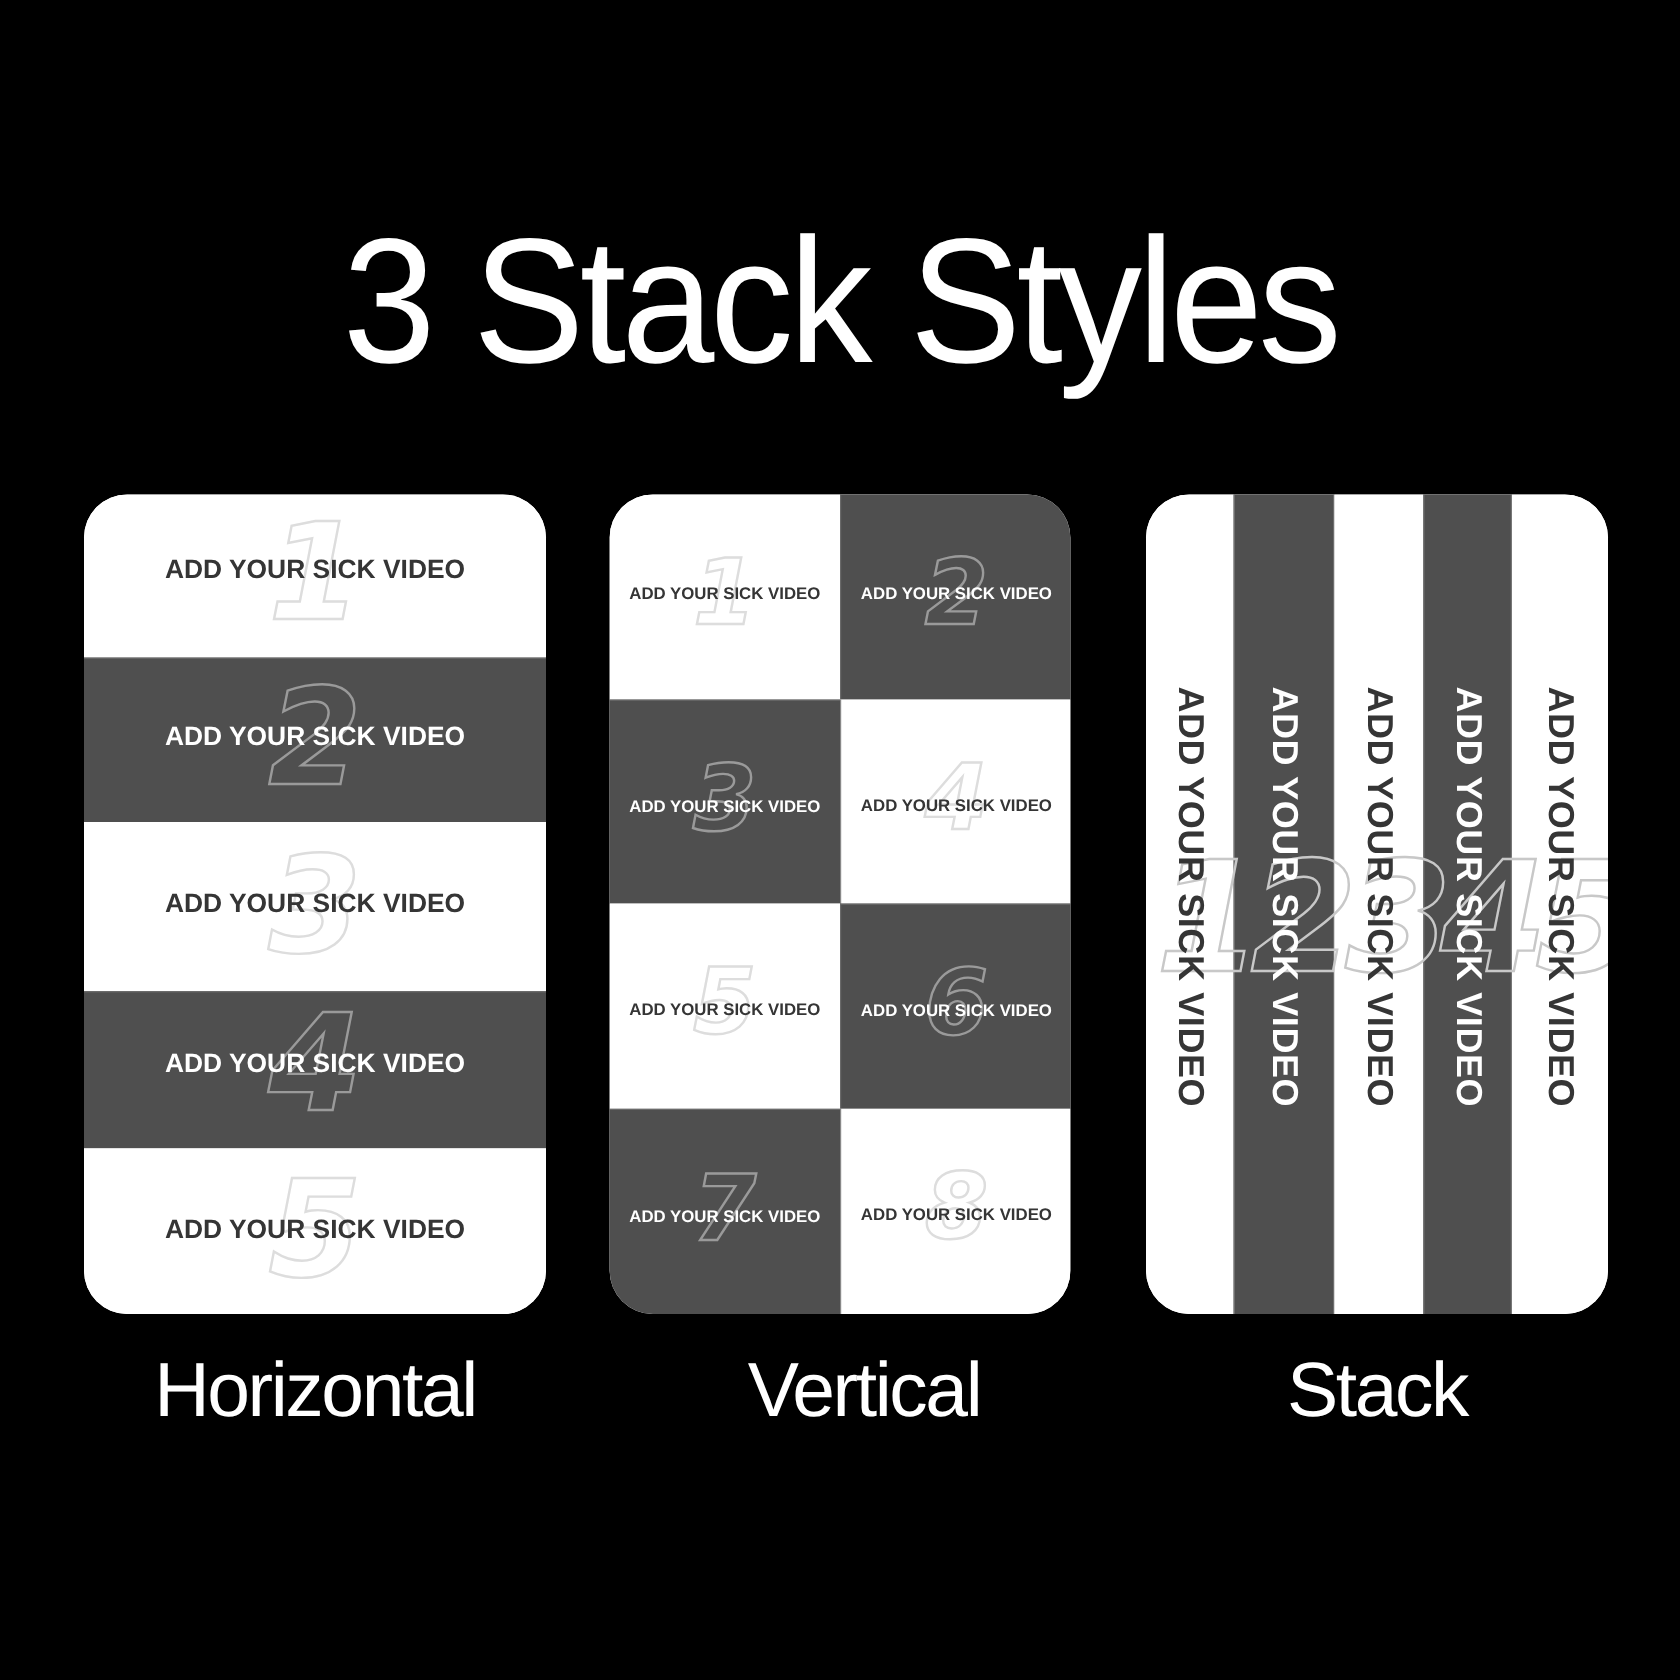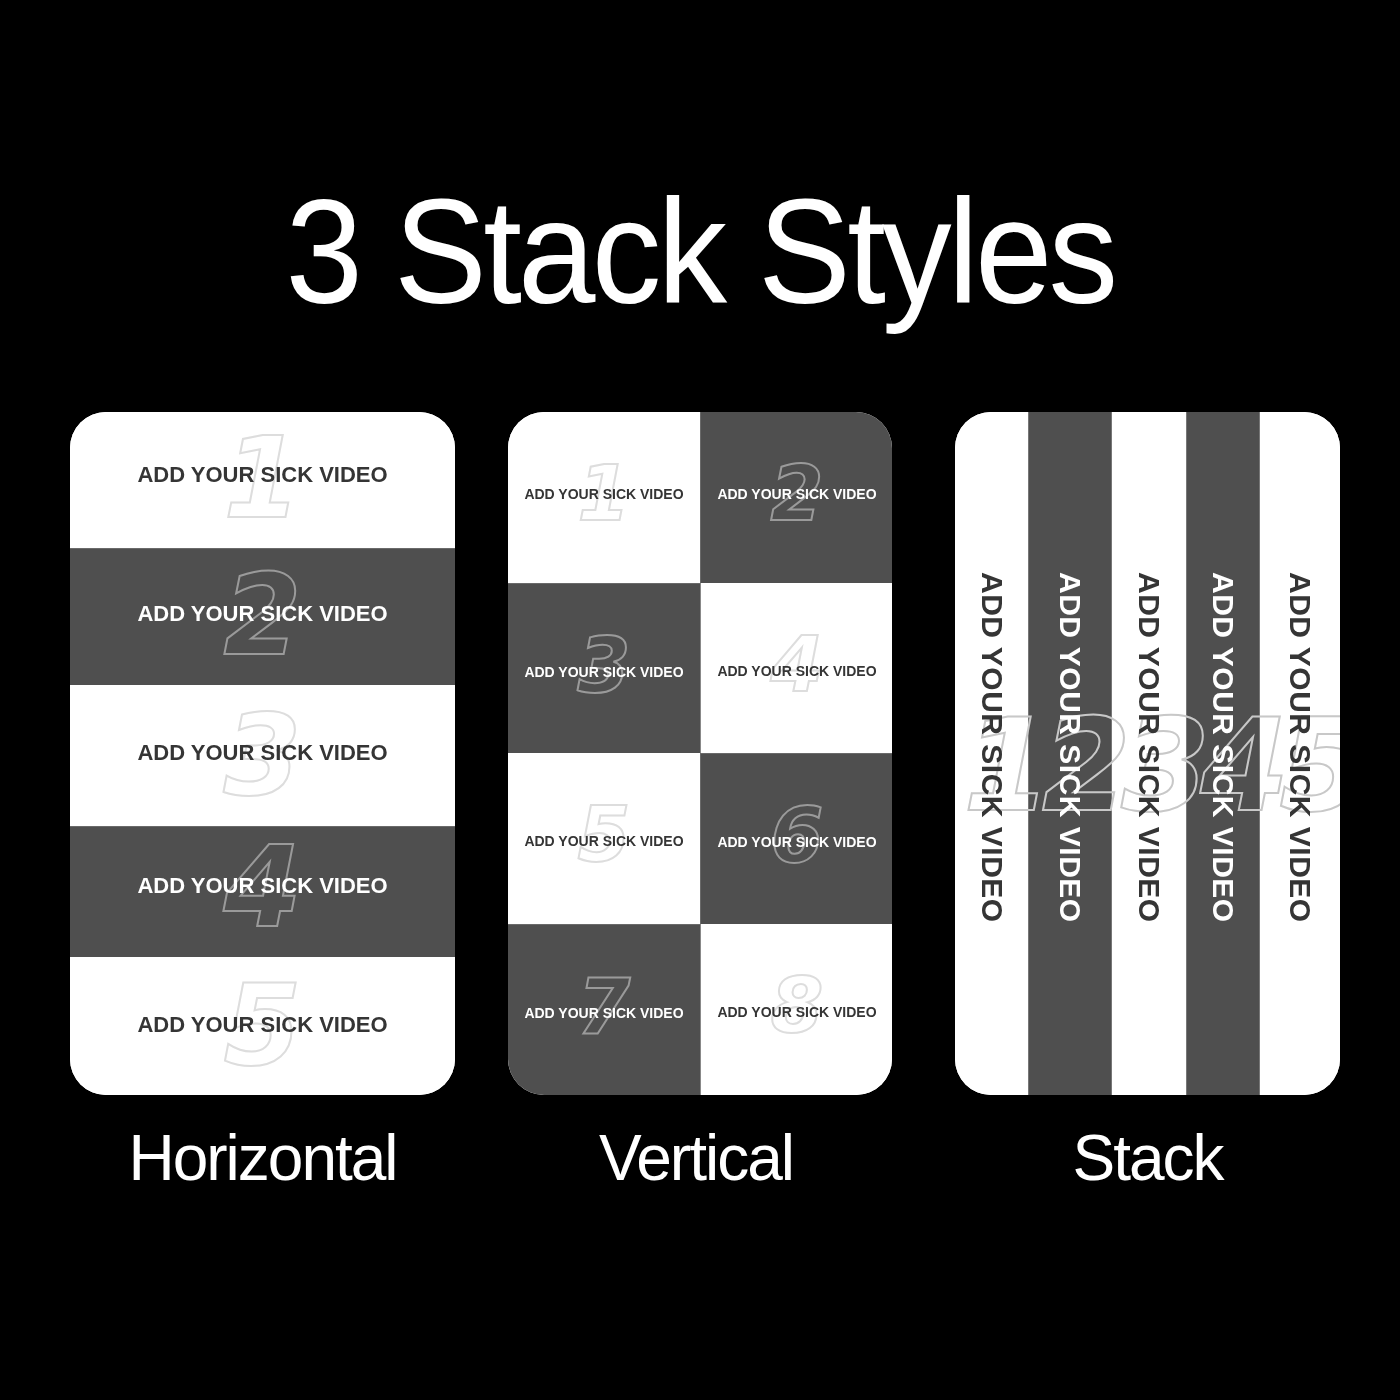--- a/index.html
+++ b/index.html
@@ -106,21 +106,21 @@
   </div>
   <div class="cell dark" style="left:0; top:512px; width:192px; height:171px;">
     <div class="num on-dark" style="left:0; width:192px; top:44px; font-size:76px;">7</div>
     <div class="vtxt" style="left:0; width:192px; top:80px; font-size:14px;">ADD YOUR SICK VIDEO</div>
   </div>
   <div class="cell light" style="left:192px; top:512px; width:192px; height:171px; border-left:1px solid #888; box-sizing:border-box;">
     <div class="num" style="left:0; width:192px; top:44px; font-size:76px;">8</div>
     <div class="vtxt" style="left:0; width:192px; top:80px; font-size:14px;">ADD YOUR SICK VIDEO</div>
   </div>
 </div>
-<div class="label" style="left:504px; width:384px;">Vertical</div>
+<div class="label" style="left:528px; width:384px;">Vertical</div>
 
 <div class="card" style="left:955px; width:385px;">
   <div class="side-strip light" style="left:0; width:73px;">
     <div class="side-text" style="color:#353535;">ADD YOUR SICK VIDEO</div>
   </div>
   <div class="side-strip dark" style="left:73px; width:84px; border-top:none; border-left:1px solid #777; border-right:1px solid #777;">
     <div class="side-text" style="color:#fff;">ADD YOUR SICK VIDEO</div>
   </div>
   <div class="side-strip light" style="left:157px; width:74px;">
     <div class="side-text" style="color:#353535;">ADD YOUR SICK VIDEO</div>

